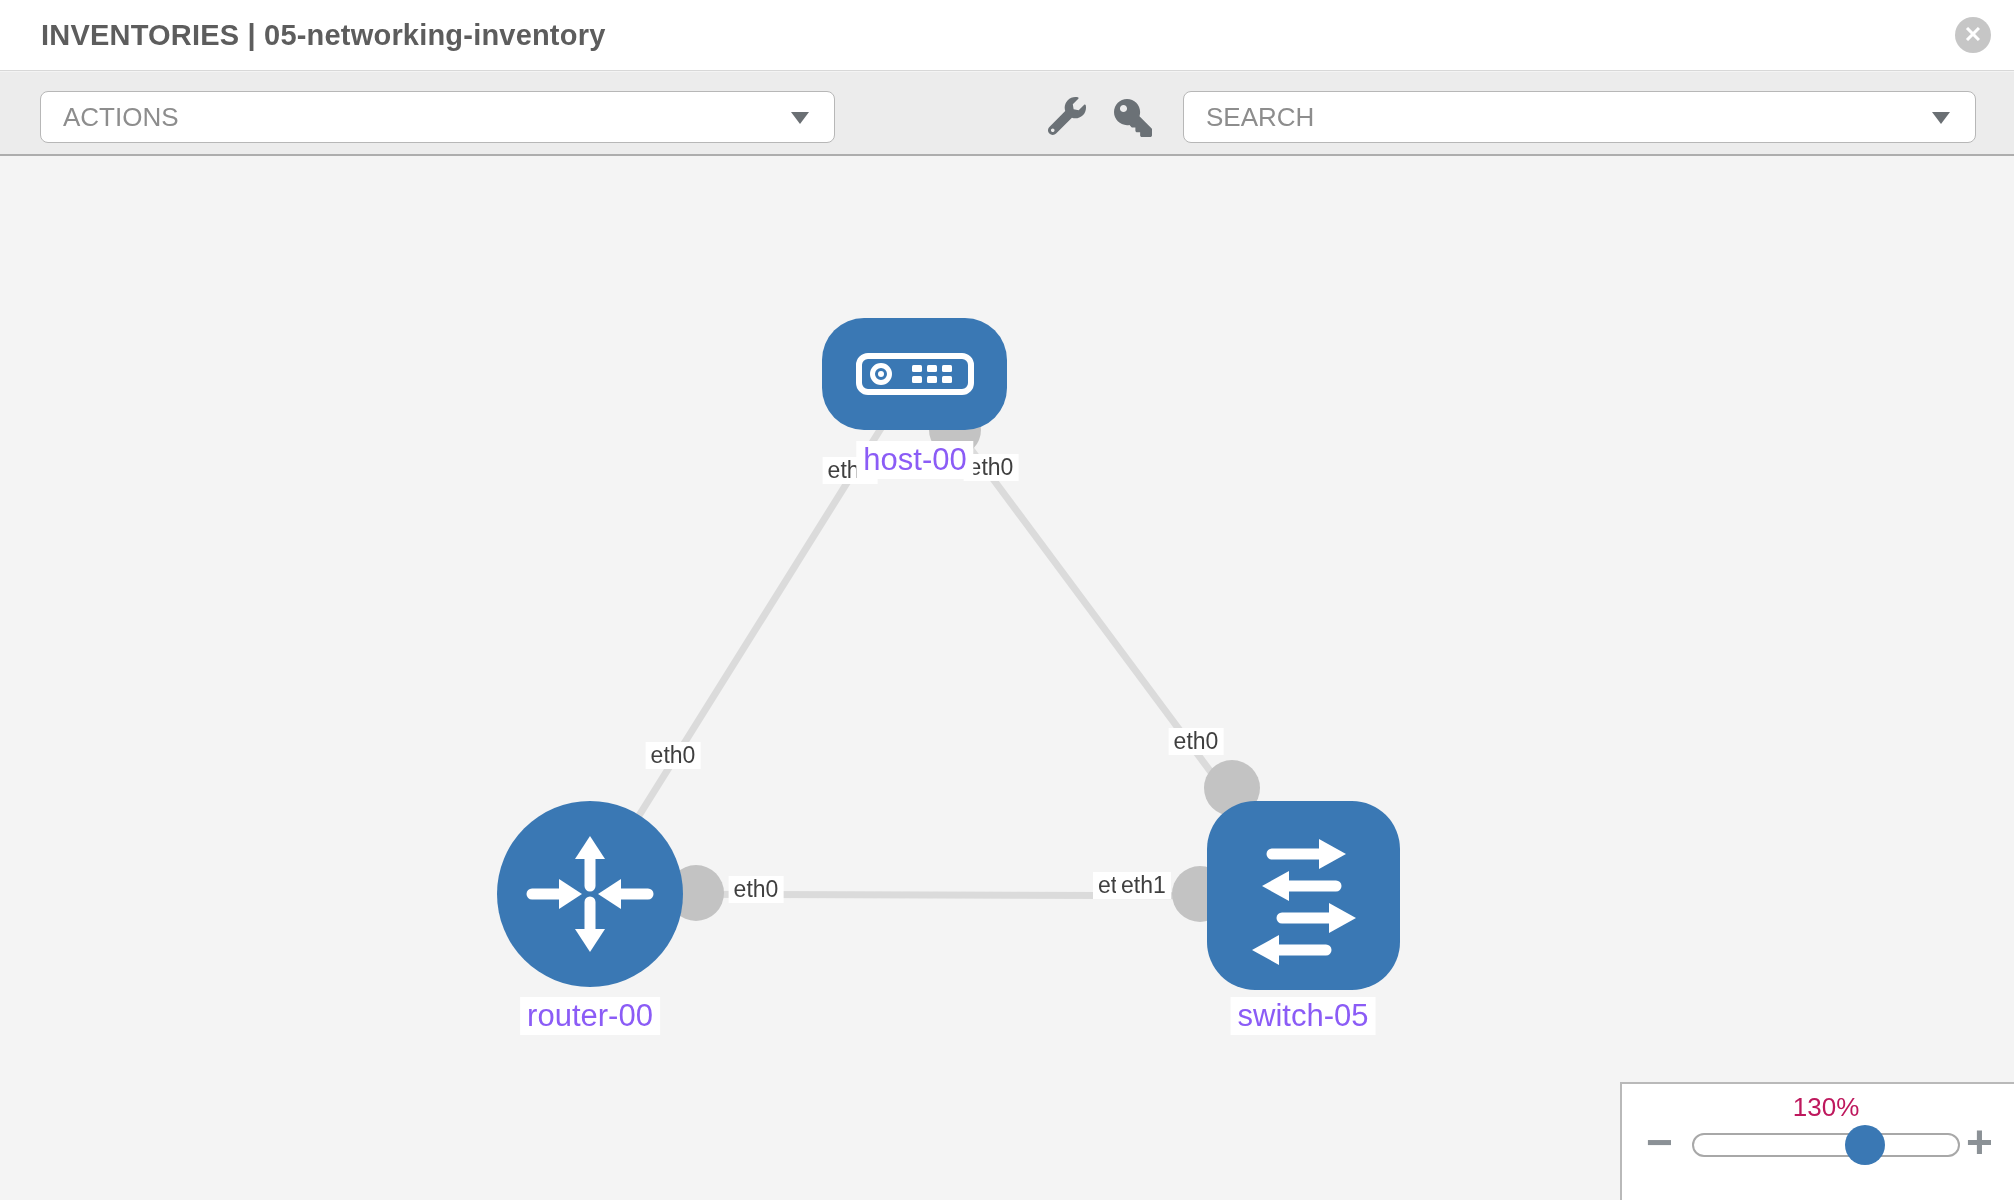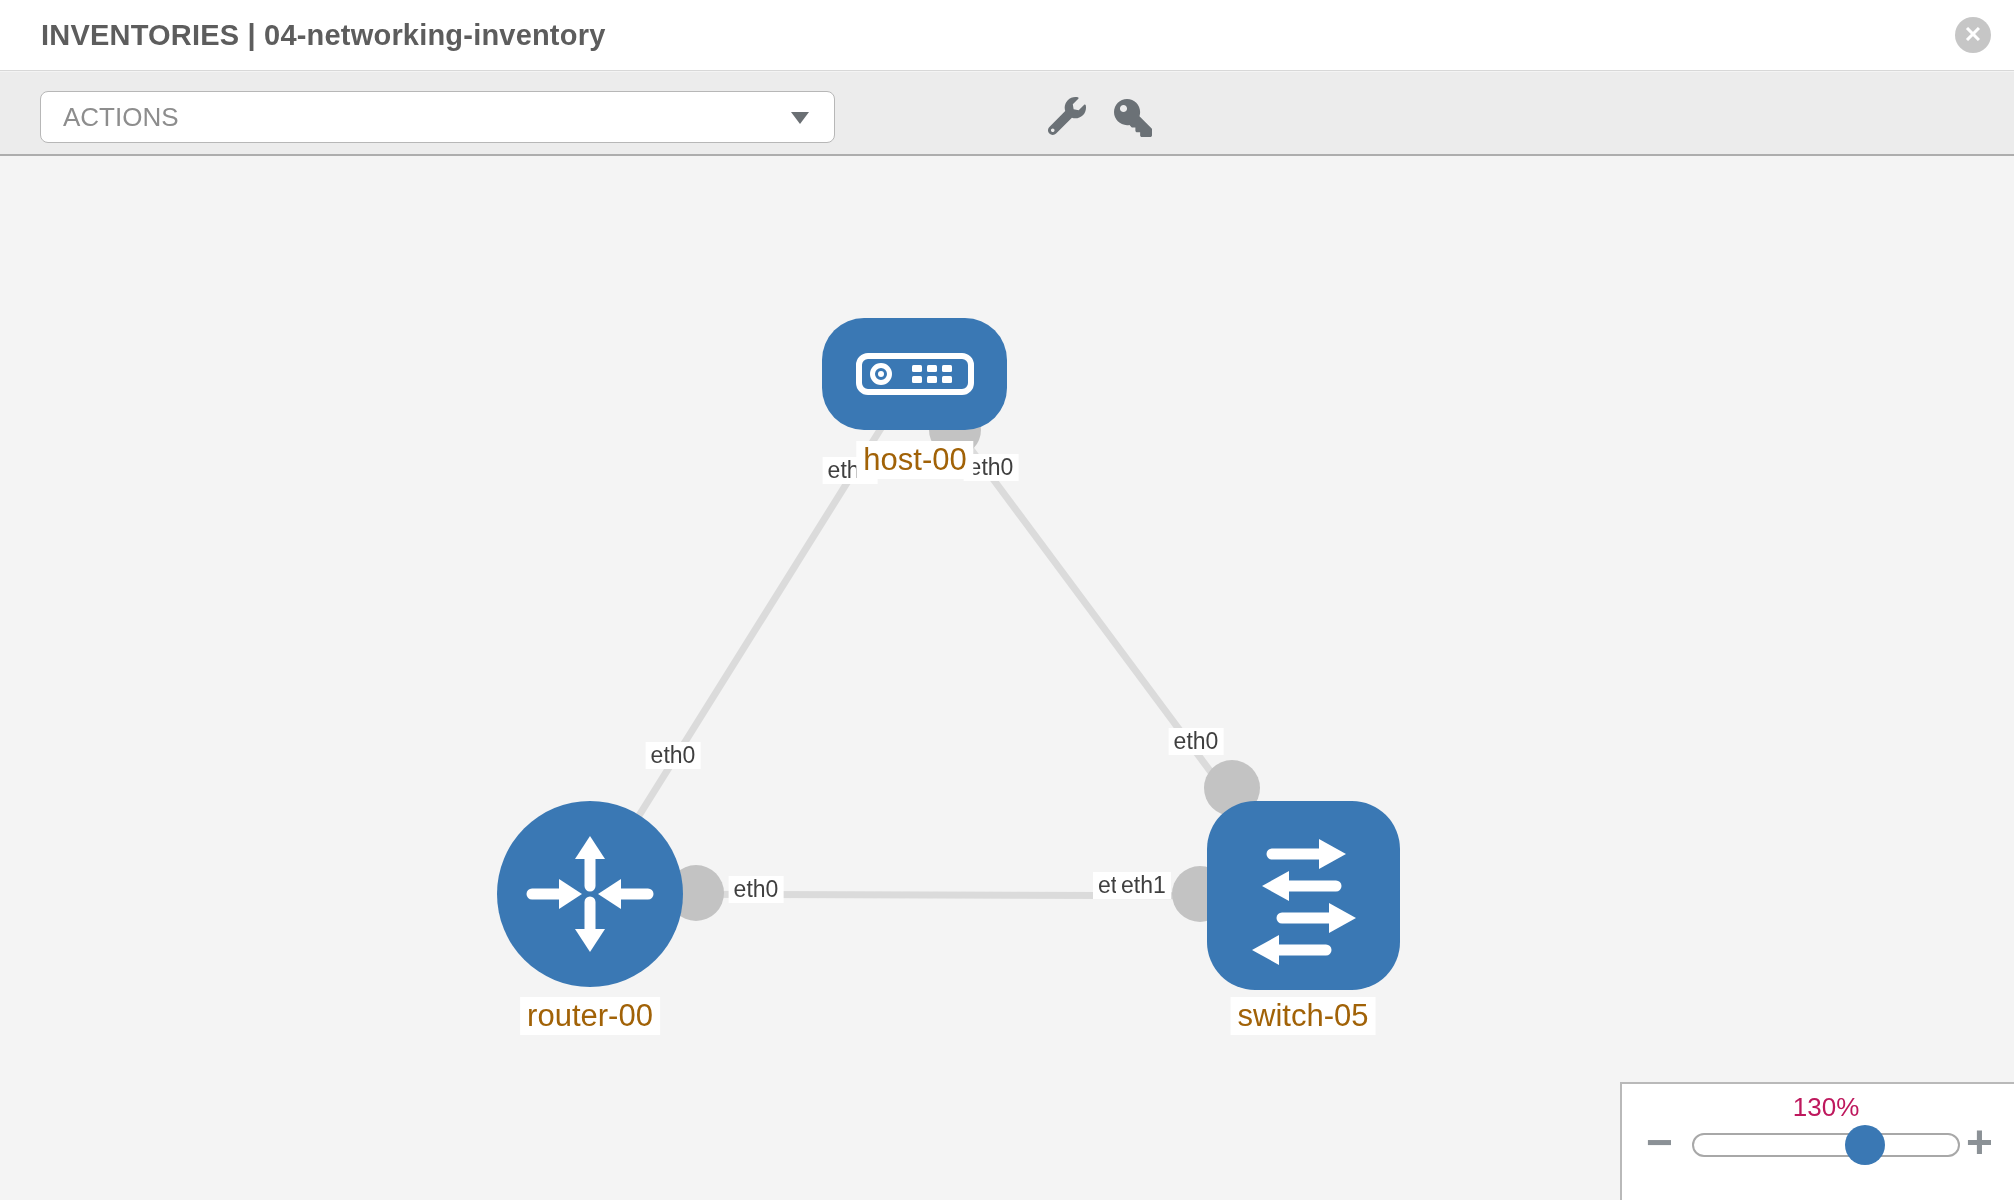--- a/index.html
+++ b/index.html
@@ -31,60 +31,64 @@
   .links-svg circle { fill:#c3c3c3; }
 
   .node { position:absolute; background:#3a78b4; cursor:pointer; display:flex; align-items:center; justify-content:center; }
   .node-host   { left:822px;  top:160px; width:185px; height:112px; border-radius:42px; }
   .node-router { left:497px;  top:643px; width:186px; height:186px; border-radius:50%; }
   .node-switch { left:1207px; top:643px; width:193px; height:189px; border-radius:48px; }
   .node svg { display:block; }
   .arrow-stroke { stroke:#ffffff; stroke-width:11; stroke-linecap:round; }
   .arrow-head { fill:#ffffff; }
 
-  .node-label { position:absolute; transform:translateX(-50%); background:#ffffff; color:#a16207; font-size:31px; line-height:38px; padding:0 7px; white-space:nowrap; z-index:7; }
+  .node-label { position:absolute; transform:translateX(-50%); background:#ffffff; color:#8b5cf6; font-size:31px; line-height:38px; padding:0 7px; white-space:nowrap; z-index:7; }
   .iface-chip { position:absolute; background:#ffffff; color:#3f3f3f; font-size:23px; line-height:27px; padding:0 5px; white-space:nowrap; z-index:5; }
   .iface-centered { transform:translateX(-50%); }
   .iface-overlay { z-index:6; }
 
   
   .zoom-panel { position:absolute; left:1620px; top:1082px; width:430px; height:150px; background:#ffffff; border:2px solid #b9b9b9; }
   .zoom-value { position:absolute; left:204px; top:8px; transform:translateX(-50%); font-size:26px; color:#be185d; }
   .zoom-minus { position:absolute; left:24px; top:28px; font-size:46px; font-weight:bold; color:#8b9196; line-height:60px; cursor:pointer; }
   .zoom-plus  { position:absolute; left:344px; top:28px; font-size:46px; font-weight:bold; color:#8b9196; line-height:60px; cursor:pointer; }
   .zoom-track { position:absolute; left:70px; top:49px; width:268px; height:24px; background:#ffffff; border:2px solid #a8a8a8; border-radius:13px; cursor:pointer; }
   .zoom-knob  { position:absolute; left:223px; top:41px; width:40px; height:40px; border-radius:50%; background:#3a78b4; cursor:pointer; }
 </style>
 </head>
 <body>
 
 <div class="window">
 
   <div class="header">
-    <div class="page-title">INVENTORIES | 04-networking-inventory</div>
+    <div class="page-title">INVENTORIES | 05-networking-inventory</div>
     <div class="close-btn">✕</div>
   </div>
 
   <div class="toolbar">
     <div class="select-box actions-select">
       <span class="select-label">ACTIONS</span>
       <span class="caret"></span>
     </div>
 
     <div class="tool-icon wrench-btn">
       <svg viewBox="0 0 512 512">
           <path d="M507.73 109.1c-2.24-9.03-13.54-12.09-20.12-5.51l-74.36 74.36-67.88-11.31-11.31-67.88 74.36-74.36c6.62-6.62 3.43-17.9-5.66-20.16-47.38-11.74-99.55.91-136.58 37.93-39.64 39.64-50.55 97.1-34.05 147.2L18.74 402.76c-24.99 24.99-24.99 65.51 0 90.5 24.99 24.99 65.51 24.99 90.5 0l213.21-213.21c50.12 16.71 107.47 5.68 147.37-34.22 37.07-37.07 49.7-89.32 37.91-136.73zM64 472c-13.25 0-24-10.75-24-24 0-13.26 10.75-24 24-24s24 10.74 24 24c0 13.25-10.75 24-24 24z"></path>
         </svg>
     </div>
     <div class="tool-icon key-btn">
       <svg viewBox="0 0 512 512" style="transform:scaleX(-1)">
           <path d="M512 176.001C512 273.203 433.202 352 336 352c-11.22 0-22.19-1.062-32.827-3.069l-24.012 27.014A23.999 23.999 0 0 1 261.223 384H224v40c0 13.255-10.745 24-24 24h-40v40c0 13.255-10.745 24-24 24H24c-13.255 0-24-10.745-24-24v-78.059c0-6.365 2.529-12.47 7.029-16.971l161.802-161.802C163.108 213.814 160 195.271 160 176 160 78.798 238.797.001 335.999 0 433.488-.001 512 78.511 512 176.001zM336 128c0 26.51 21.49 48 48 48s48-21.49 48-48-21.49-48-48-48-48 21.49-48 48z"></path>
         </svg>
     </div>
 
+    <div class="select-box search-select">
+      <span class="select-label">SEARCH</span>
+      <span class="caret"></span>
+    </div>
   </div>
 
   <div class="canvas">
 
     <svg class="links-svg" width="2014" height="1042">
       <line x1="915" y1="216" x2="590" y2="736"></line>
       <line x1="915" y1="216" x2="1303" y2="738"></line>
       <line x1="590" y1="736" x2="1303" y2="738"></line>
       <circle cx="955" cy="272" r="26"></circle>
       <circle cx="696" cy="735" r="28"></circle>

